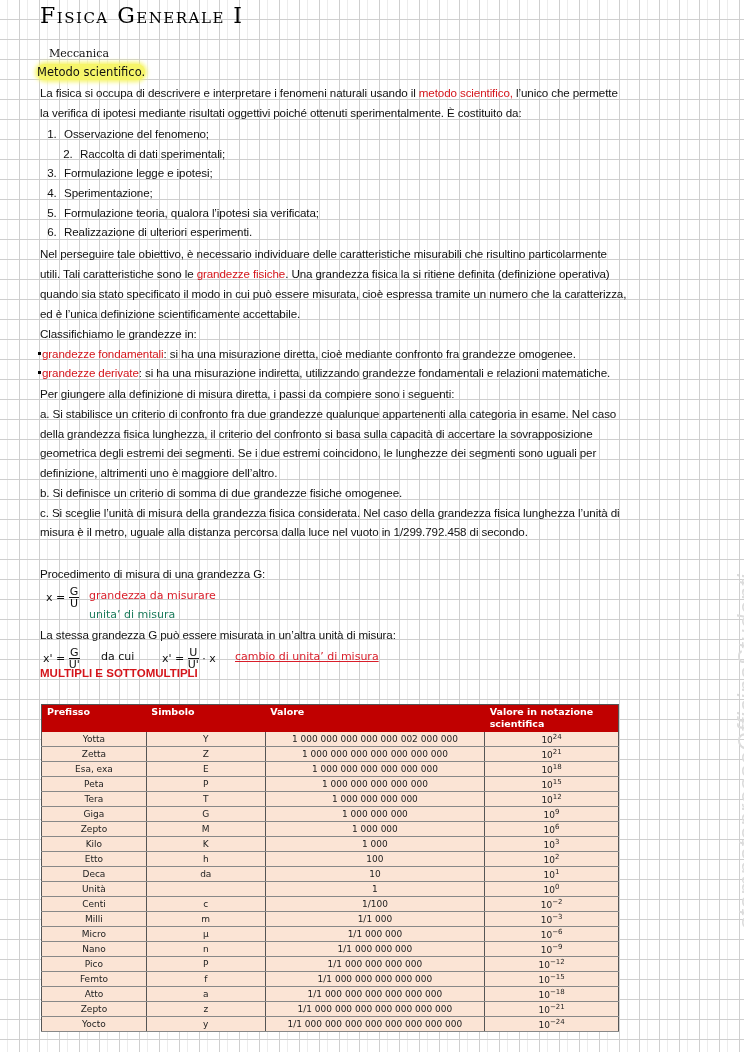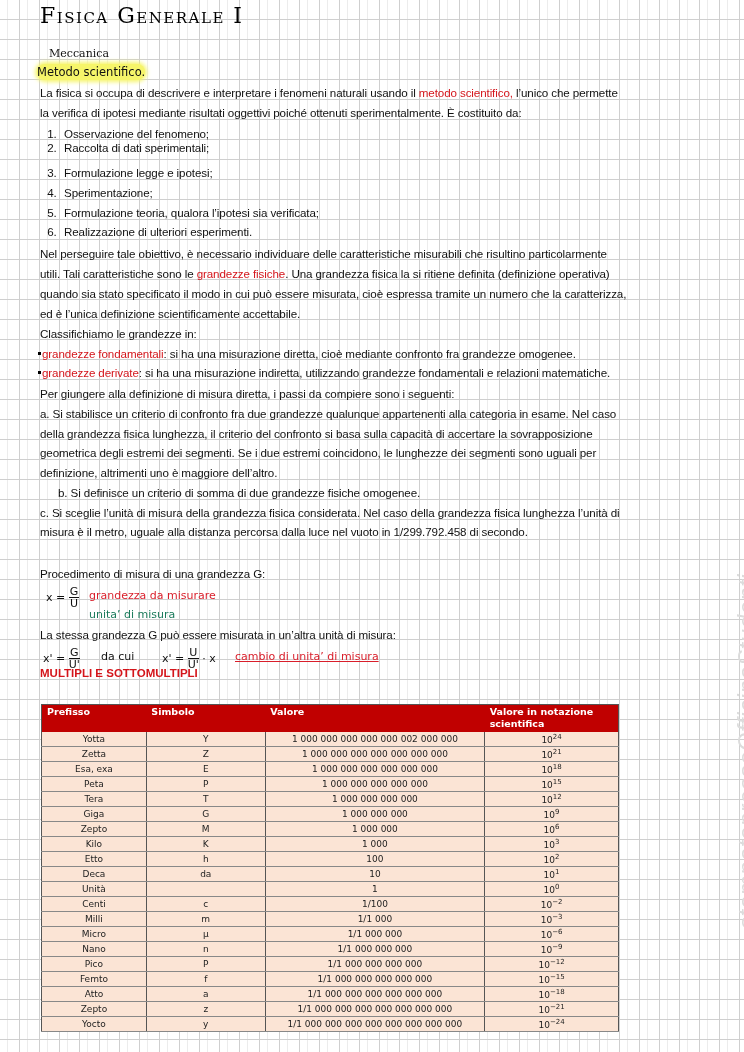--- a/index.html
+++ b/index.html
@@ -64,21 +64,21 @@
 <div class="abs title">Fisica Generale I</div>
 <div class="abs subtitle">Meccanica</div>
 <div class="abs hl">Metodo scientifico.</div>
 
 <div class="abs line" style="top:86px;">
   <span>La fisica si occupa di descrivere e interpretare i fenomeni naturali usando il </span><span class="red">metodo scientifico,</span><span> l’unico che permette</span>
 </div>
 <div class="abs line" style="top:106px;">la verifica di ipotesi mediante risultati oggettivi poiché ottenuti sperimentalmente. È costituito da:</div>
 
 <div class="abs line" style="top:127px;"><span class="num">1.</span><span>Osservazione del fenomeno;</span></div>
-<div class="abs line" style="top:141px;"><span class="num">2.</span><span>Raccolta di dati sperimentali;</span></div>
+<div class="abs line" style="top:147px;margin-left:16px;"><span class="num">2.</span><span>Raccolta di dati sperimentali;</span></div>
 <div class="abs line" style="top:166px;"><span class="num">3.</span><span>Formulazione legge e ipotesi;</span></div>
 <div class="abs line" style="top:186px;"><span class="num">4.</span><span>Sperimentazione;</span></div>
 <div class="abs line" style="top:206px;"><span class="num">5.</span><span>Formulazione teoria, qualora l’ipotesi sia verificata;</span></div>
 <div class="abs line" style="top:225px;"><span class="num">6.</span><span>Realizzazione di ulteriori esperimenti.</span></div>
 
 <div class="abs line" style="top:247px;">Nel perseguire tale obiettivo, è necessario individuare delle caratteristiche misurabili che risultino particolarmente</div>
 <div class="abs line" style="top:267px;">
   <span>utili.  Tali caratteristiche sono le </span><span class="red">grandezze fisiche</span><span>. Una grandezza fisica la si ritiene definita (definizione operativa)</span>
 </div>
 <div class="abs line" style="top:287px;">quando sia stato specificato il modo in cui può essere misurata, cioè espressa tramite un numero che la caratterizza,</div>
@@ -92,21 +92,21 @@
 <div class="abs line" style="top:366px; left:42px;">
   <span class="bullet"></span>
   <span class="red">grandezze derivate</span><span>: si ha una misurazione indiretta, utilizzando grandezze fondamentali e relazioni matematiche.</span>
 </div>
 
 <div class="abs line" style="top:387px;">Per giungere alla definizione di misura diretta, i passi da compiere sono i seguenti:</div>
 <div class="abs line" style="top:407px;">a. Si stabilisce un criterio di confronto fra due grandezze qualunque appartenenti alla categoria in esame. Nel caso</div>
 <div class="abs line" style="top:427px;">della grandezza fisica lunghezza, il criterio del confronto si basa sulla capacità di accertare la sovrapposizione</div>
 <div class="abs line" style="top:446px;">geometrica degli estremi dei segmenti. Se i due estremi coincidono, le lunghezze dei segmenti sono uguali per</div>
 <div class="abs line" style="top:466px;">definizione, altrimenti uno è maggiore dell’altro.</div>
-<div class="abs line" style="top:486px;margin-left:18px;">b. Si definisce un criterio di somma di due grandezze fisiche omogenee.</div>
+<div class="abs line" style="top:486px;">b. Si definisce un criterio di somma di due grandezze fisiche omogenee.</div>
 <div class="abs line" style="top:506px;">c. Si sceglie l’unità di misura della grandezza fisica considerata. Nel caso della grandezza fisica lunghezza l’unità di</div>
 <div class="abs line" style="top:525px;">misura è il metro, uguale alla distanza percorsa dalla luce nel vuoto in 1/299.792.458 di secondo.</div>
 
 <div class="abs line" style="top:567px;">Procedimento di misura di una grandezza G:</div>
 
 <div class="abs hand" style="left:46px; top:586px;">
   <span>x =</span>
   <span class="frac"><span class="n">G</span><span class="d">U</span></span>
 </div>
 <div class="abs hand hand-red" style="left:89px; top:589px;">grandezza da misurare</div>

